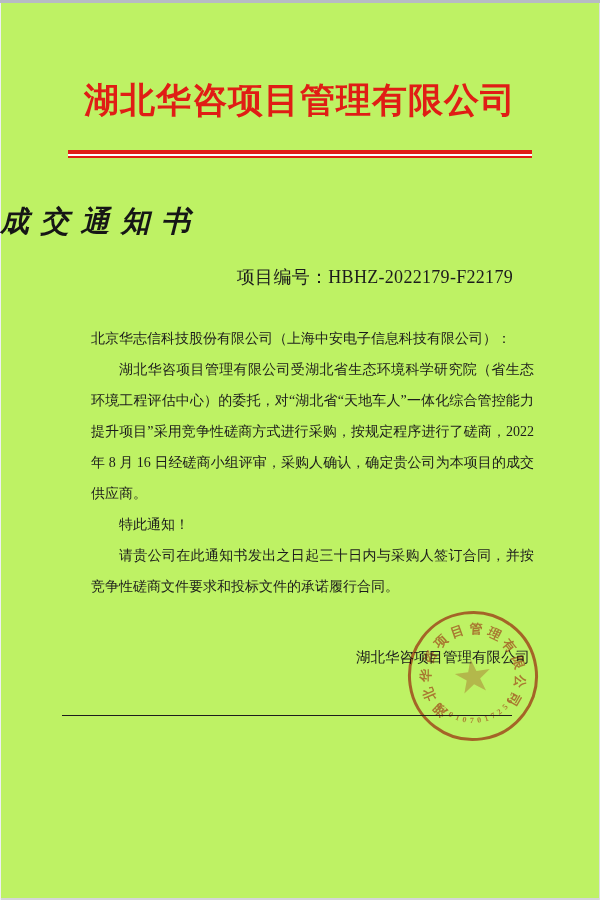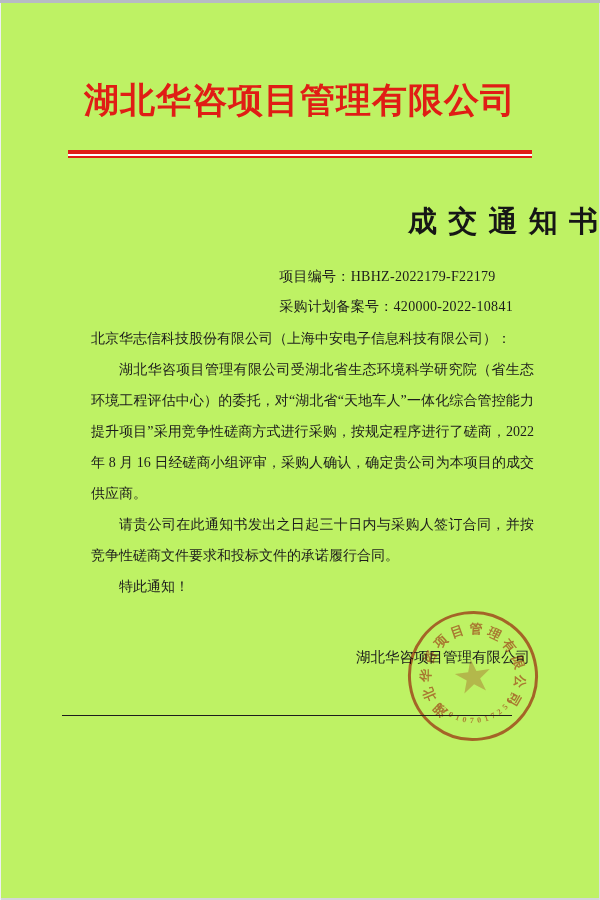--- a/index.html
+++ b/index.html
@@ -20,27 +20,28 @@
     font-size:35px;font-weight:900;
     letter-spacing:1px;
     color:var(--accent-red,#e01d15);
   }
   .rule{position:absolute;top:147px;left:68px;width:464px;}
   .rule-thick{height:4px;background:var(--accent-red,#e01d15);}
   .rule-gap{height:2px;background:#ffffff;}
   .rule-thin{height:2px;background:var(--accent-red,#e01d15);}
   .doc-title{
     position:absolute;top:199px;left:0;right:0;margin:0;
-    text-align:right;
+    text-align:left;
     font-size:29px;font-weight:bold;letter-spacing:2px;
     color:#161616;
+    font-style:italic;
   }
   .meta{
     position:absolute;top:259px;right:87px;
-    text-align:left;font-size:14px;line-height:30px;
+    text-align:center;font-size:18px;line-height:30px;
     letter-spacing:.3px;
   }
   .body-text{
     position:absolute;top:320px;left:91px;width:443px;
     font-size:14px;line-height:31px;
     text-align:justify;
   }
   .body-text p{margin:0;text-indent:2em;}
   .body-text p.no-indent{text-indent:0;}
   .sign-block{
@@ -95,28 +96,27 @@
   <div class="rule">
     <div class="rule-thick"></div>
     <div class="rule-gap"></div>
     <div class="rule-thin"></div>
   </div>
 
   <h1 class="doc-title">成 交 通 知 书</h1>
 
   <div class="meta">
     <div><span>项目编号：</span><span>HBHZ-2022179-F22179</span></div>
-    <div><span>采购计划备案号：</span><span>420000-2022-10841</span></div>
   </div>
 
   <div class="body-text">
     <p class="no-indent">北京华志信科技股份有限公司（上海中安电子信息科技有限公司）：</p>
     <p>湖北华咨项目管理有限公司受湖北省生态环境科学研究院（省生态环境工程评估中心）的委托，对“湖北省“天地车人”一体化综合管控能力提升项目”采用竞争性磋商方式进行采购，按规定程序进行了磋商，2022 年 8 月 16 日经磋商小组评审，采购人确认，确定贵公司为本项目的成交供应商。</p>
+    <p>特此通知！</p>
     <p>请贵公司在此通知书发出之日起三十日内与采购人签订合同，并按竞争性磋商文件要求和投标文件的承诺履行合同。</p>
-    <p>特此通知！</p>
   </div>
 
   <div class="sign-block">
     <div class="sign-company">湖北华咨项目管理有限公司</div>
   </div>
 
   <div class="stamp">
     <div class="stamp-ring">
         <span class="ring-ch" style="transform: rotate(-128deg) translateY(-47px);">湖</span>
         <span class="ring-ch" style="transform: rotate(-104.727deg) translateY(-47px);">北</span>

